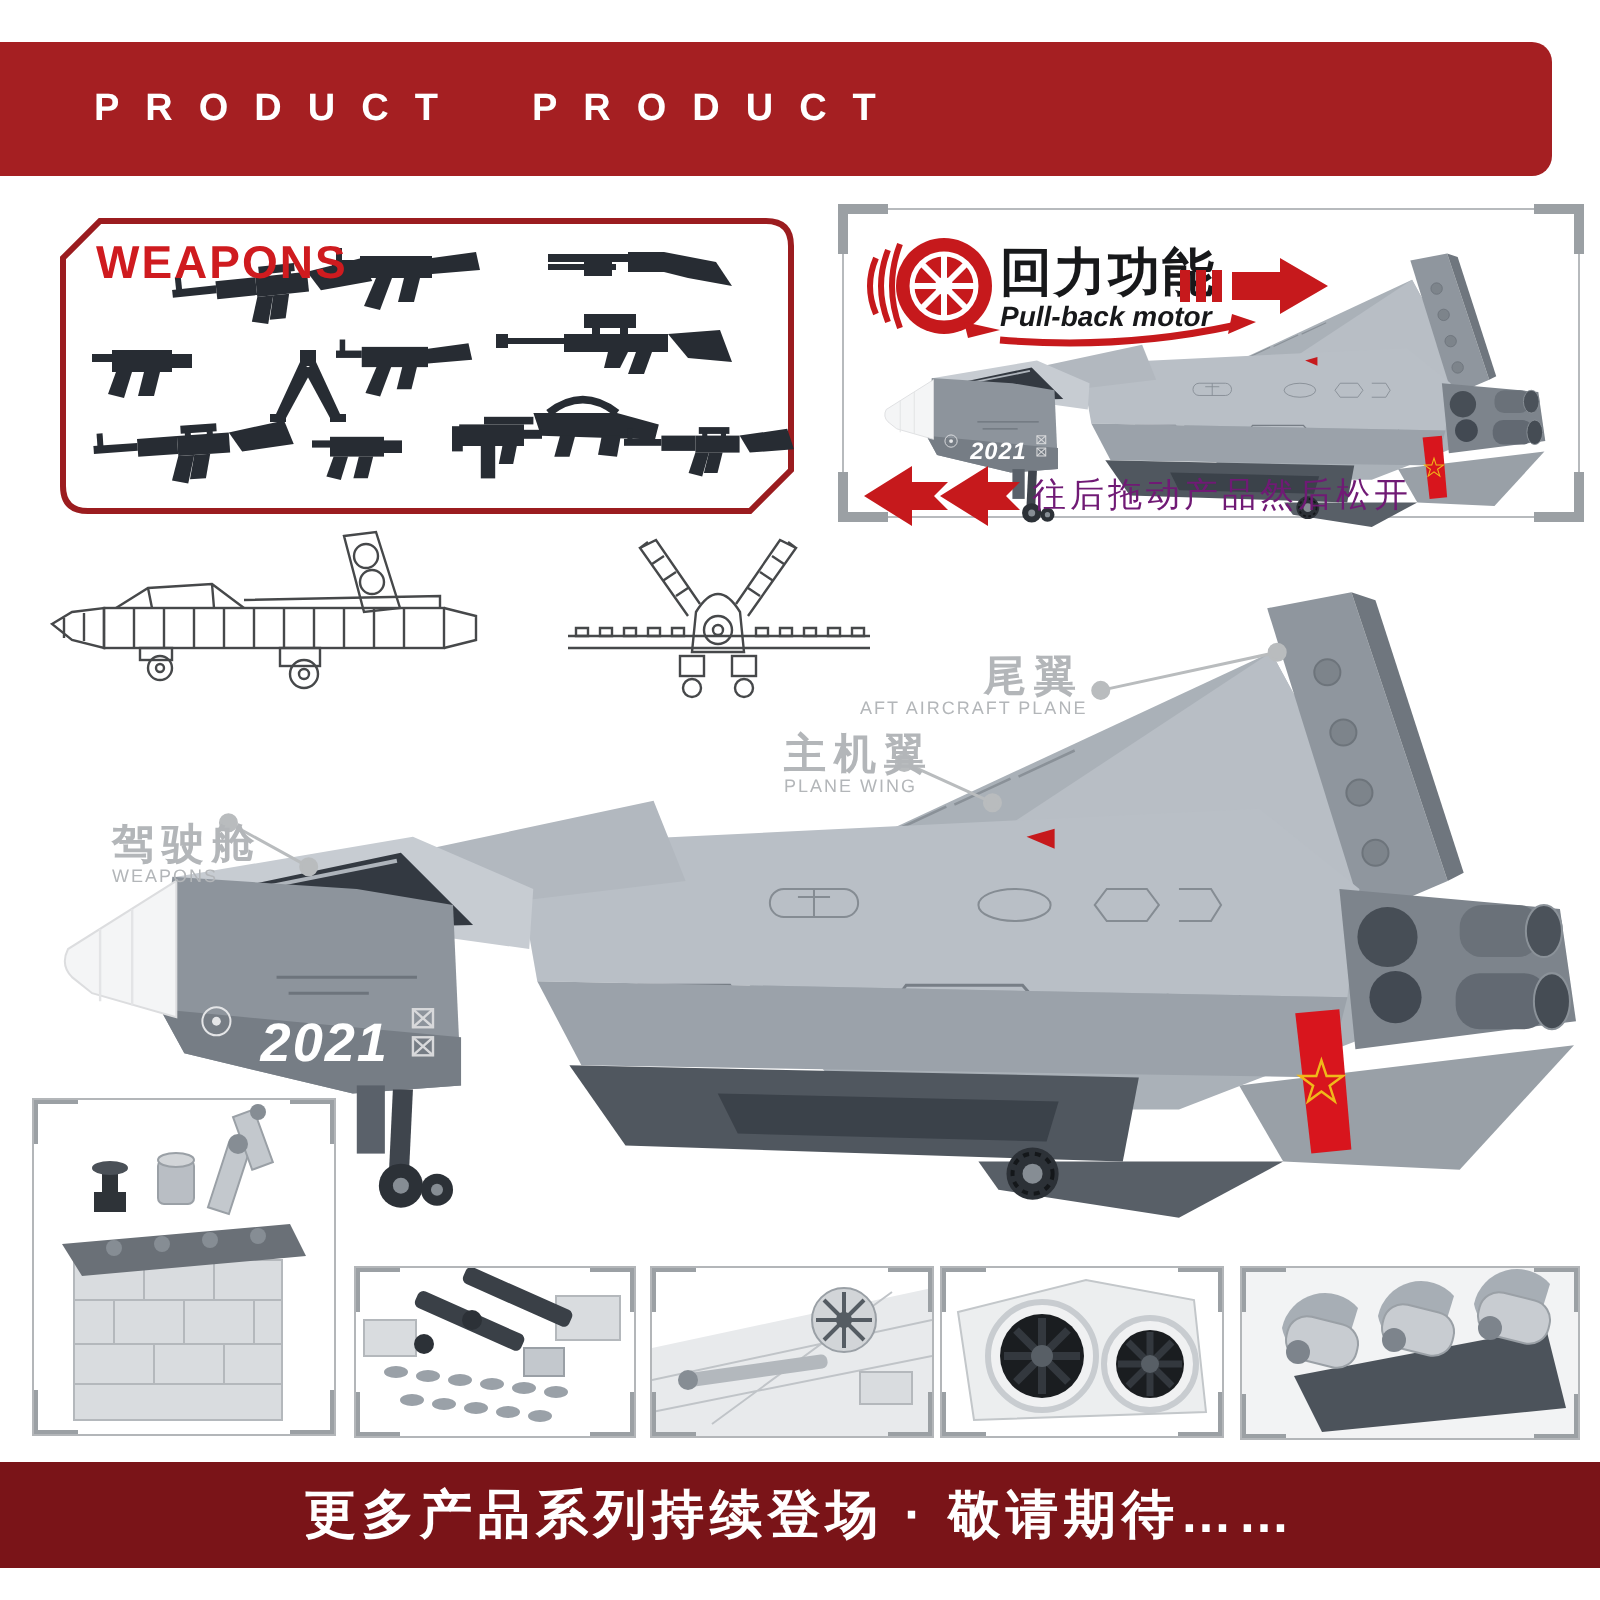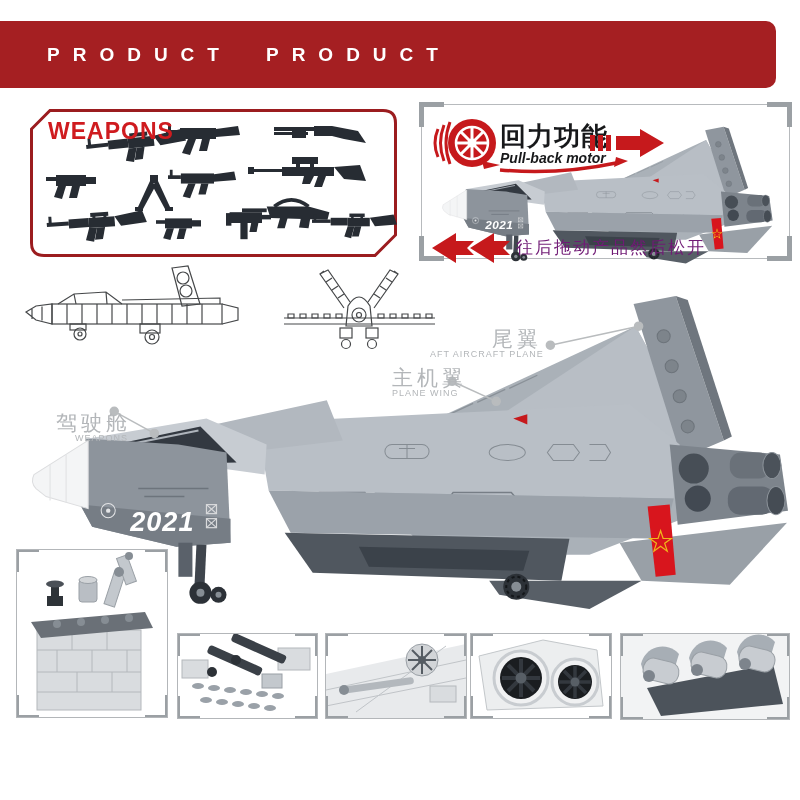--- a/index.html
+++ b/index.html
@@ -28,25 +28,25 @@
   .arrow-left-svg{position:absolute;left:10px;top:127px;z-index:3;}
   .pull-instruction{position:absolute;left:94px;top:131px;font-size:17px;color:#701a75;
                     letter-spacing:2px;z-index:3;white-space:nowrap;}
   .mini-jet{position:absolute;left:18px;top:20px;width:334px;height:149px;z-index:1;}
   
   .bp-side{position:absolute;left:22px;top:262px;}
   .bp-front{position:absolute;left:282px;top:266px;}
   
   .main-jet{position:absolute;left:28px;top:292px;width:762px;height:341px;}
   .callout{position:absolute;color:#b3b6b9;text-align:right;line-height:1.05;z-index:5;}
-  .callout .cn{font-size:21px;letter-spacing:4px;white-space:nowrap;}
+  .callout .cn{font-size:21px;letter-spacing:4px;white-space:nowrap;font-weight:bold;}
   .callout .en{font-size:9px;letter-spacing:1px;white-space:nowrap;}
   .co-tail{left:430px;top:328px;width:112px;}
   .co-wing{left:392px;top:367px;width:96px;}
-  .co-cockpit{left:56px;top:412px;width:72px;text-align:right;}
+  .co-cockpit{left:56px;top:412px;width:72px;text-align:left;}
   
   .thumb{position:absolute;border:1px solid #b3b6b9;background:#fff;overflow:hidden;}
   .t1{left:16px;top:549px;width:150px;height:167px;}
   .t2{left:177px;top:633px;width:139px;height:84px;}
   .t3{left:325px;top:633px;width:140px;height:84px;}
   .t4{left:470px;top:633px;width:140px;height:84px;}
   .t5{left:620px;top:633px;width:168px;height:85px;}
   .thumb svg{display:block;}
   
   .footer-banner{position:absolute;left:0;top:731px;width:800px;height:53px;background:#7a1418;
@@ -462,14 +462,17 @@
         <rect x="118" y="14" width="36" height="22" rx="10" fill="#c8ccd1" transform="rotate(14 136 25)"></rect>
       </g>
       <g fill="#7d848c">
         <circle cx="28" cy="42" r="6"></circle>
           <circle cx="76" cy="36" r="6"></circle>
           <circle cx="124" cy="30" r="6"></circle>
       </g>
     </svg>
   </div>
 
+  <footer class="footer-banner">
+    <span class="txt">更多产品系列持续登场 · 敬请期待……</span>
+  </footer>
 
 </div>
 
 </body></html>

